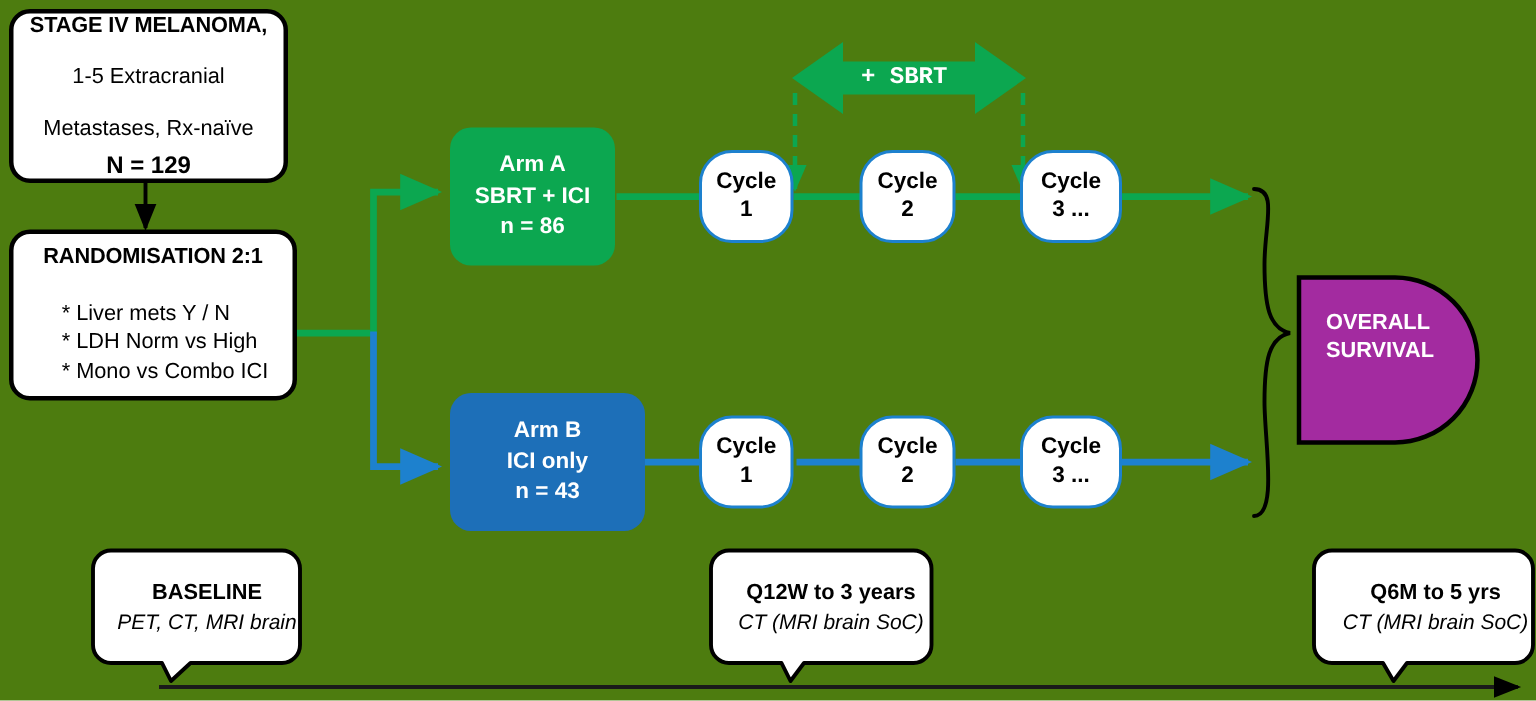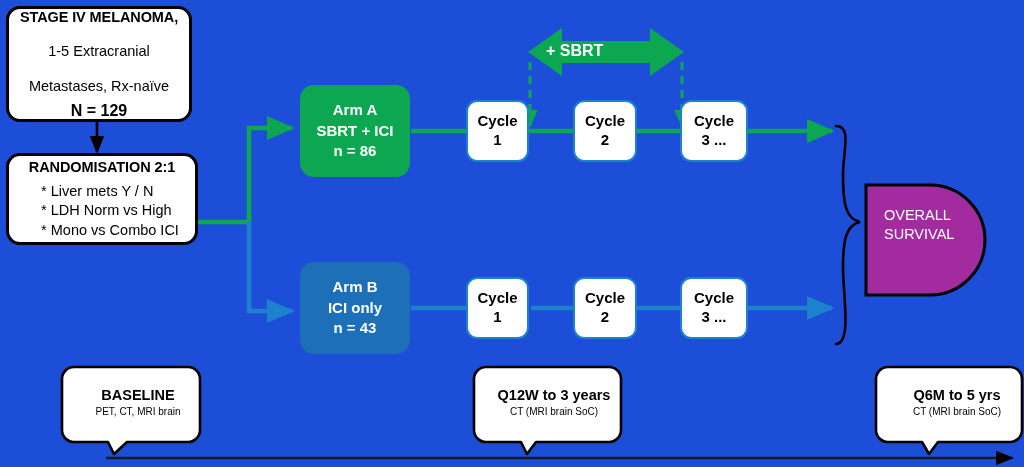--- a/index.html
+++ b/index.html
@@ -7,21 +7,21 @@
     padding: 0;
     background: #ffffff;
   }
   body {
     font-family: "Liberation Sans", sans-serif;
   }
   #canvas {
     position: relative;
     width: 1024px;
     height: 467px;
-    background: #1d4ed8;
+    background: #4d7c0f;
     overflow: hidden;
   }
   svg.layer {
     position: absolute;
     left: 0;
     top: 0;
     width: 1024px;
     height: 467px;
     pointer-events: none;
   }
@@ -75,32 +75,32 @@
     font-size: 15px;
     line-height: 1.38;
     text-align: center;
   }
   .arm-a { background: #0CA750; }
   .arm-b { background: #1D6FB8; }
 
   
   .cyclebox {
     border: 2.5px solid #1D81CE;
-    border-radius: 11px;
+    border-radius: 22px;
     background: #ffffff;
     color: #000000;
     font-weight: bold;
     font-size: 15px;
     line-height: 1.25;
     z-index: 4;
   }
   .os-label {
     position: absolute;
     color: #ffffff;
-    font-weight: normal;
+    font-weight: bold;
     font-size: 14.5px;
     line-height: 1.33;
     text-align: left;
     pointer-events: none;
   }
 
   
   .sbrt-label {
     position: absolute;
     color: #ffffff;
@@ -118,23 +118,24 @@
     z-index: 3;
     pointer-events: none;
   }
   .callout-text .c1 {
     font-weight: bold;
     font-size: 14.5px;
     line-height: 1.3;
     display: block;
   }
   .callout-text .c2 {
-    font-size: 10px;
+    font-size: 14px;
     line-height: 1.3;
     display: block;
+    font-style: italic;
   }
 </style>
 </head>
 <body>
 
 <div id="canvas">
 
   <svg class="layer" viewBox="0 0 1024 467">
     <defs>
       <marker id="arrowGreen" markerWidth="7" markerHeight="7" refX="5.6" refY="3.1" orient="auto" markerUnits="strokeWidth">
@@ -219,36 +220,36 @@
     </g>
   </svg>
 
   <div class="node blackbox" style="left:6px; top:6px; width:186px; height:116px; padding:6px 8px;">
     <div class="ttl">STAGE IV MELANOMA,</div>
     <div class="sub">1-5 Extracranial</div>
     <div class="sub">Metastases, Rx-naïve</div>
     <div class="num">N = 129</div>
   </div>
 
-  <div class="node blackbox" style="left:6px; top:153px; width:192px; height:92px; padding:6px 6px;">
+  <div class="node blackbox" style="left:6px; top:153px; width:192px; height:114px; padding:6px 6px;justify-content:space-between;">
     <div class="ttl">RANDOMISATION 2:1</div>
     <div class="randlist">
       <div>* Liver mets Y / N</div>
       <div>* LDH Norm vs High</div>
       <div>* Mono vs Combo ICI</div>
     </div>
   </div>
 
   <div class="node armbox arm-a" style="left:300px; top:85px; width:110px; height:92px;">
     <div>Arm A</div>
     <div>SBRT + ICI</div>
     <div>n = 86</div>
   </div>
 
-  <div class="node armbox arm-b" style="left:300px; top:262px; width:110px; height:92px;">
+  <div class="node armbox arm-b" style="left:300px; top:262px; width:130px; height:92px;">
     <div>Arm B</div>
     <div>ICI only</div>
     <div>n = 43</div>
   </div>
 
   <div class="node cyclebox" style="left:466px; top:100px; width:63px; height:62px;">
     <div>Cycle</div>
     <div>1</div>
   </div>
   <div class="node cyclebox" style="left:573px; top:100px; width:64px; height:62px;">
@@ -266,21 +267,21 @@
   </div>
   <div class="node cyclebox" style="left:573px; top:277px; width:64px; height:62px;">
     <div>Cycle</div>
     <div>2</div>
   </div>
   <div class="node cyclebox" style="left:680px; top:277px; width:68px; height:62px;">
     <div>Cycle</div>
     <div>3 ...</div>
   </div>
 
-  <div class="sbrt-label" style="left:546px; top:42px;">+ SBRT</div>
+  <div class="sbrt-label" style="left:574px; top:42px;font-family:Liberation Mono, monospace;">+ SBRT</div>
 
   <div class="os-label" style="left:884px; top:206px; width:80px;">
     <div>OVERALL</div>
     <div>SURVIVAL</div>
   </div>
 
   <div class="callout-text" style="left:76px; top:386px; width:124px;">
     <span class="c1">BASELINE</span>
     <span class="c2">PET, CT, MRI brain</span>
   </div>

